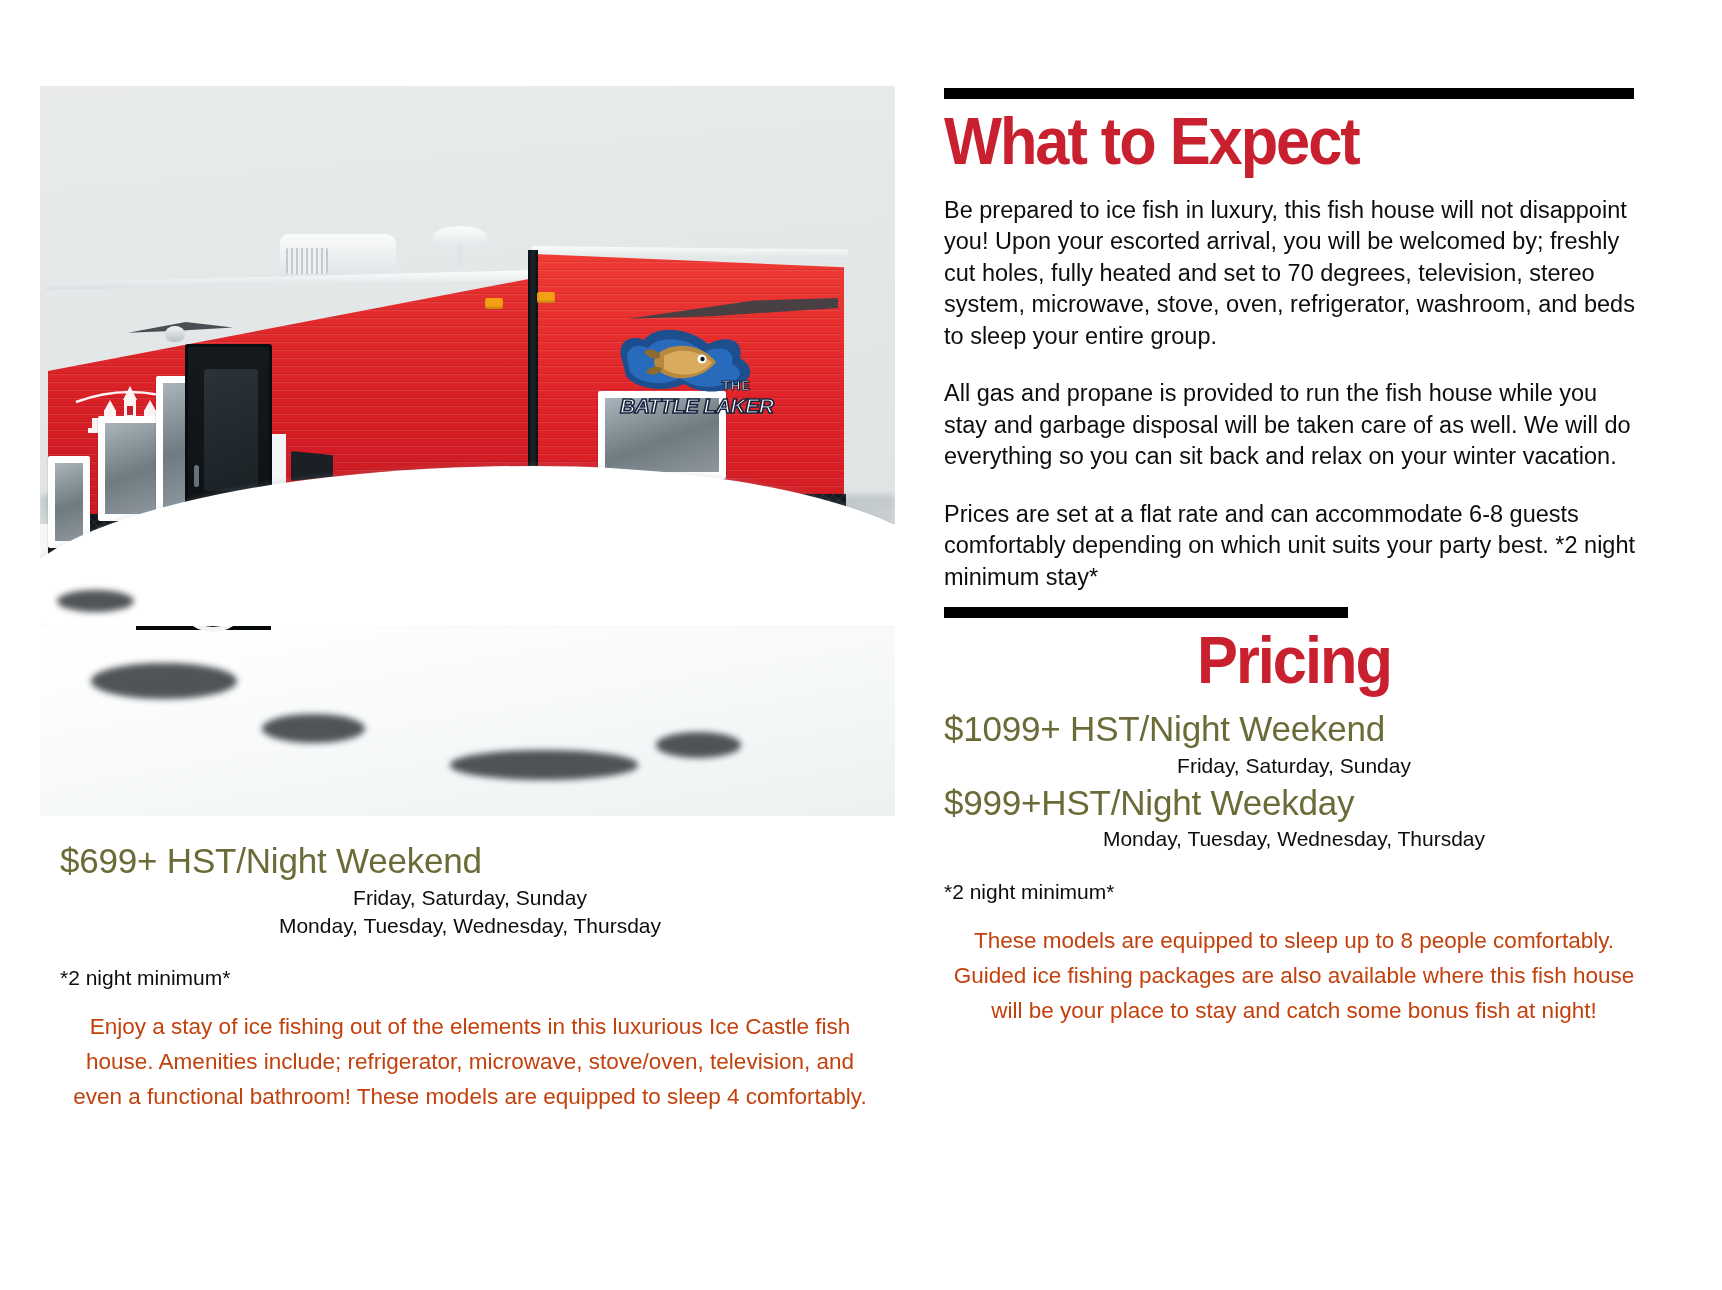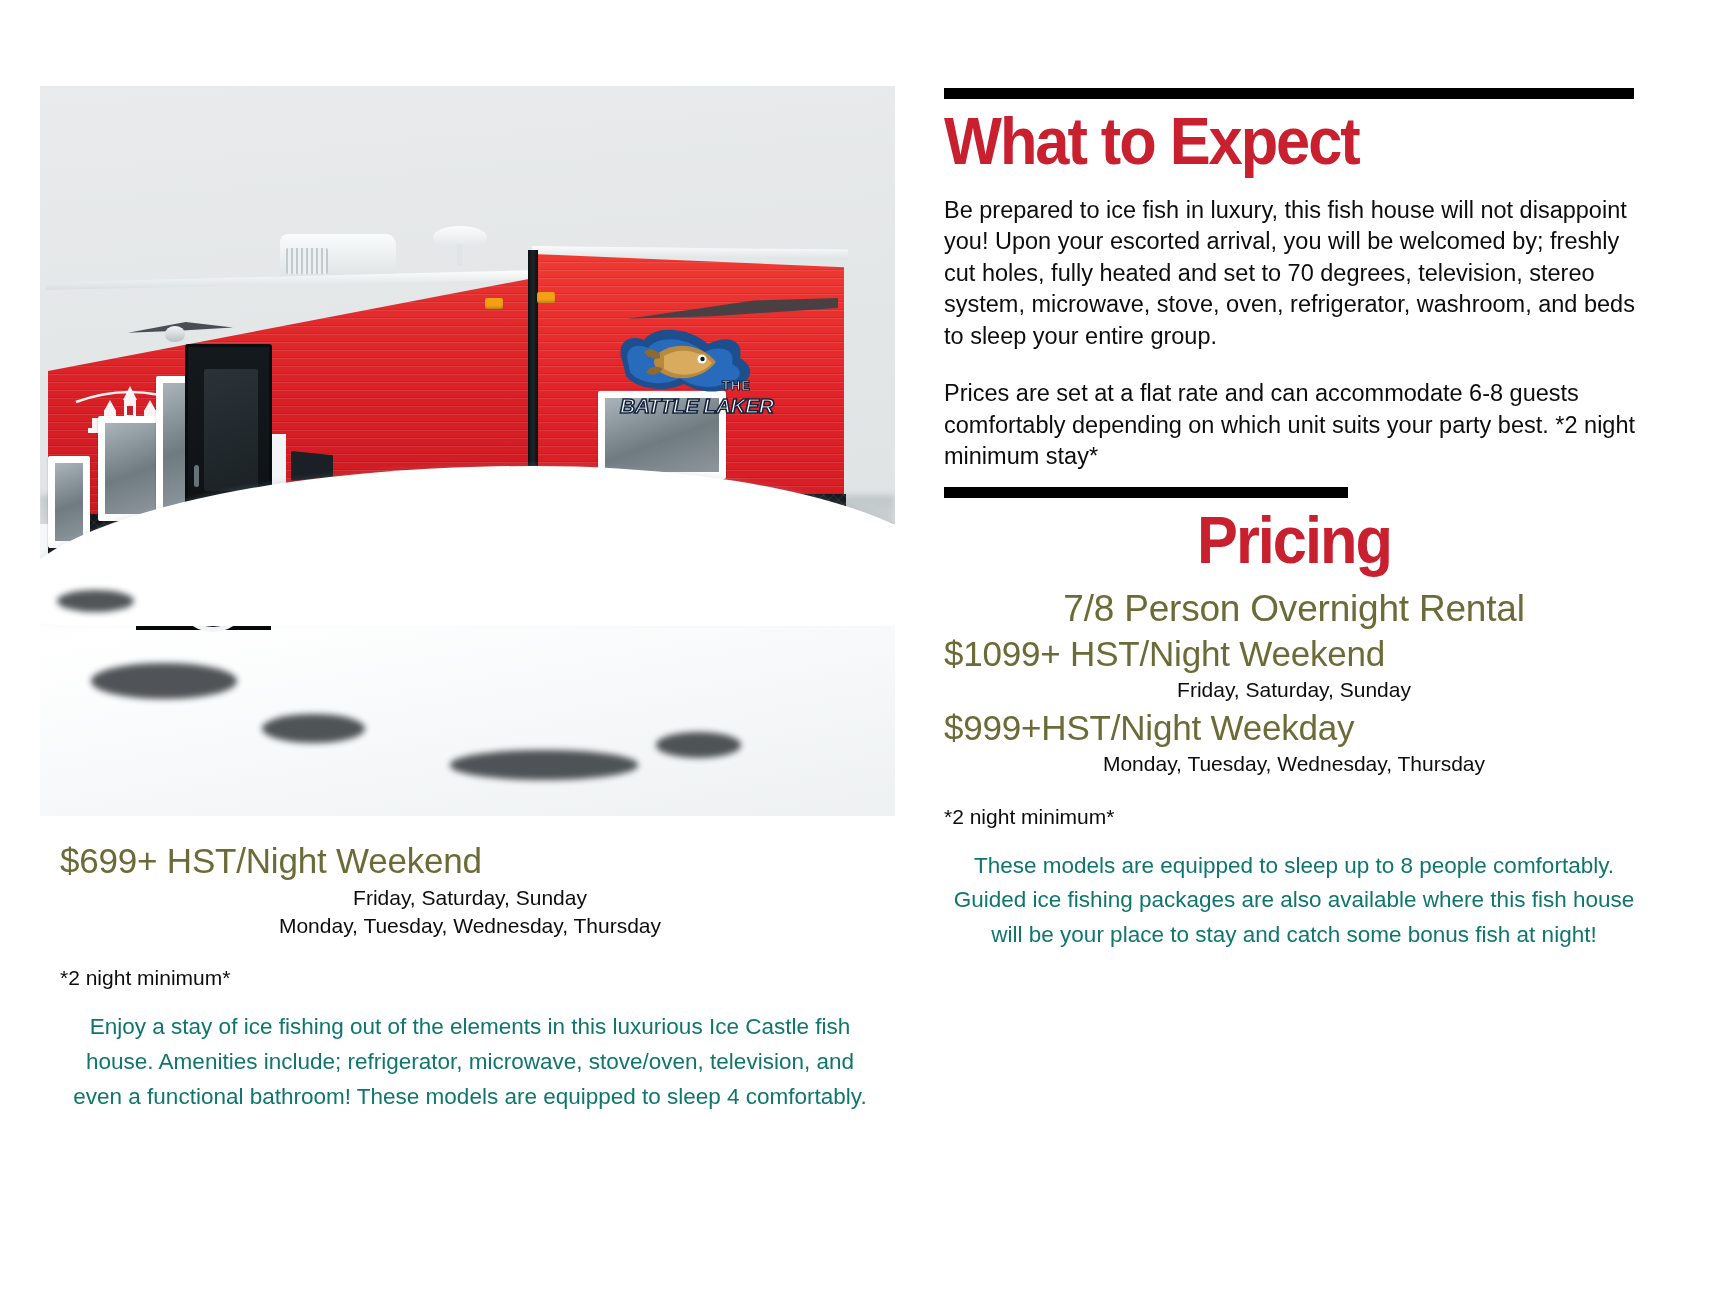--- a/index.html
+++ b/index.html
@@ -281,21 +281,21 @@
     text-align: center;
     line-height: 1.35;
   }
   .min-line {
     color: #0d0d0d;
     font-size: 21px;
     text-align: left;
     margin-top: 26px;
   }
   .blurb {
-    color: #0f766e;
+    color: #c2410c;
     font-size: 22.5px;
     line-height: 1.55;
     text-align: center;
     margin-top: 20px;
   }
 
   .left-pricing {
     position: absolute;
     left: 20px;
     top: 838px;
@@ -478,28 +478,28 @@
     </div>
   </div>
 
   <div class="right-col">
 
     <div class="rule rule-top"></div>
 
     <div class="section-head">What to Expect</div>
 
     <div class="body-copy">Be prepared to ice fish in luxury, this fish house will not disappoint you! Upon your escorted arrival, you will be welcomed by; freshly cut holes, fully heated and set to 70 degrees, television, stereo system, microwave, stove, oven, refrigerator, washroom, and beds to sleep your entire group.</div>
+    <div class="body-copy">All gas and propane is provided to run the fish house while you stay and garbage disposal will be taken care of as well. We will do everything so you can sit back and relax on your winter vacation.</div>
     <div class="body-copy">Prices are set at a flat rate and can accommodate 6-8 guests comfortably depending on which unit suits your party best. *2 night minimum stay*</div>
 
     <div class="rule rule-mid"></div>
 
     <div class="section-head centered">Pricing</div>
 
     <div class="right-pricing">
-      <div class="price-title">7/8 Person Overnight Rental</div>
       <div class="price-line">$1099+ HST/Night Weekend</div>
       <div class="days-line">Friday, Saturday, Sunday</div>
       <div class="price-line">$999+HST/Night Weekday</div>
       <div class="days-line">Monday, Tuesday, Wednesday, Thursday</div>
       <div class="min-line">*2 night minimum*</div>
       <div class="blurb">These models are equipped to sleep up to 8 people comfortably. Guided ice fishing packages are also available where this fish house will be your place to stay and catch some bonus fish at night!</div>
     </div>
   </div>
 
 </div>

